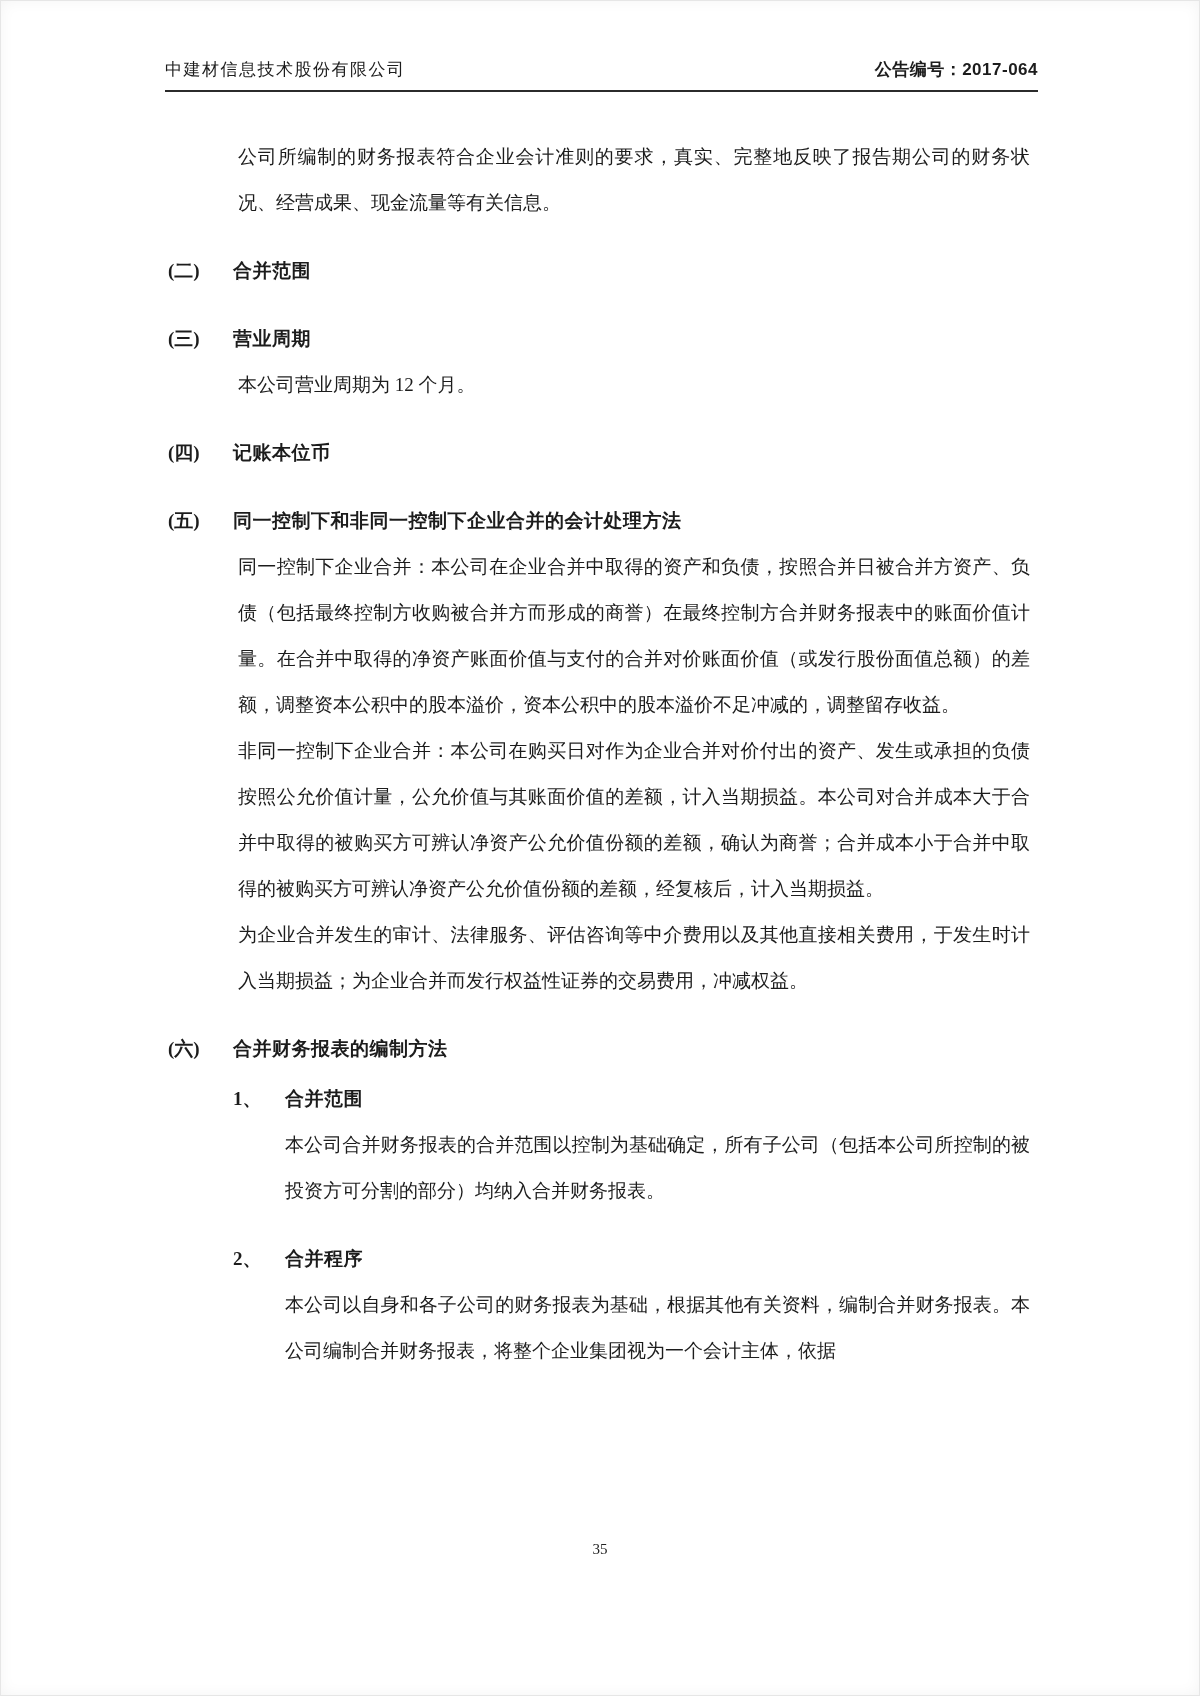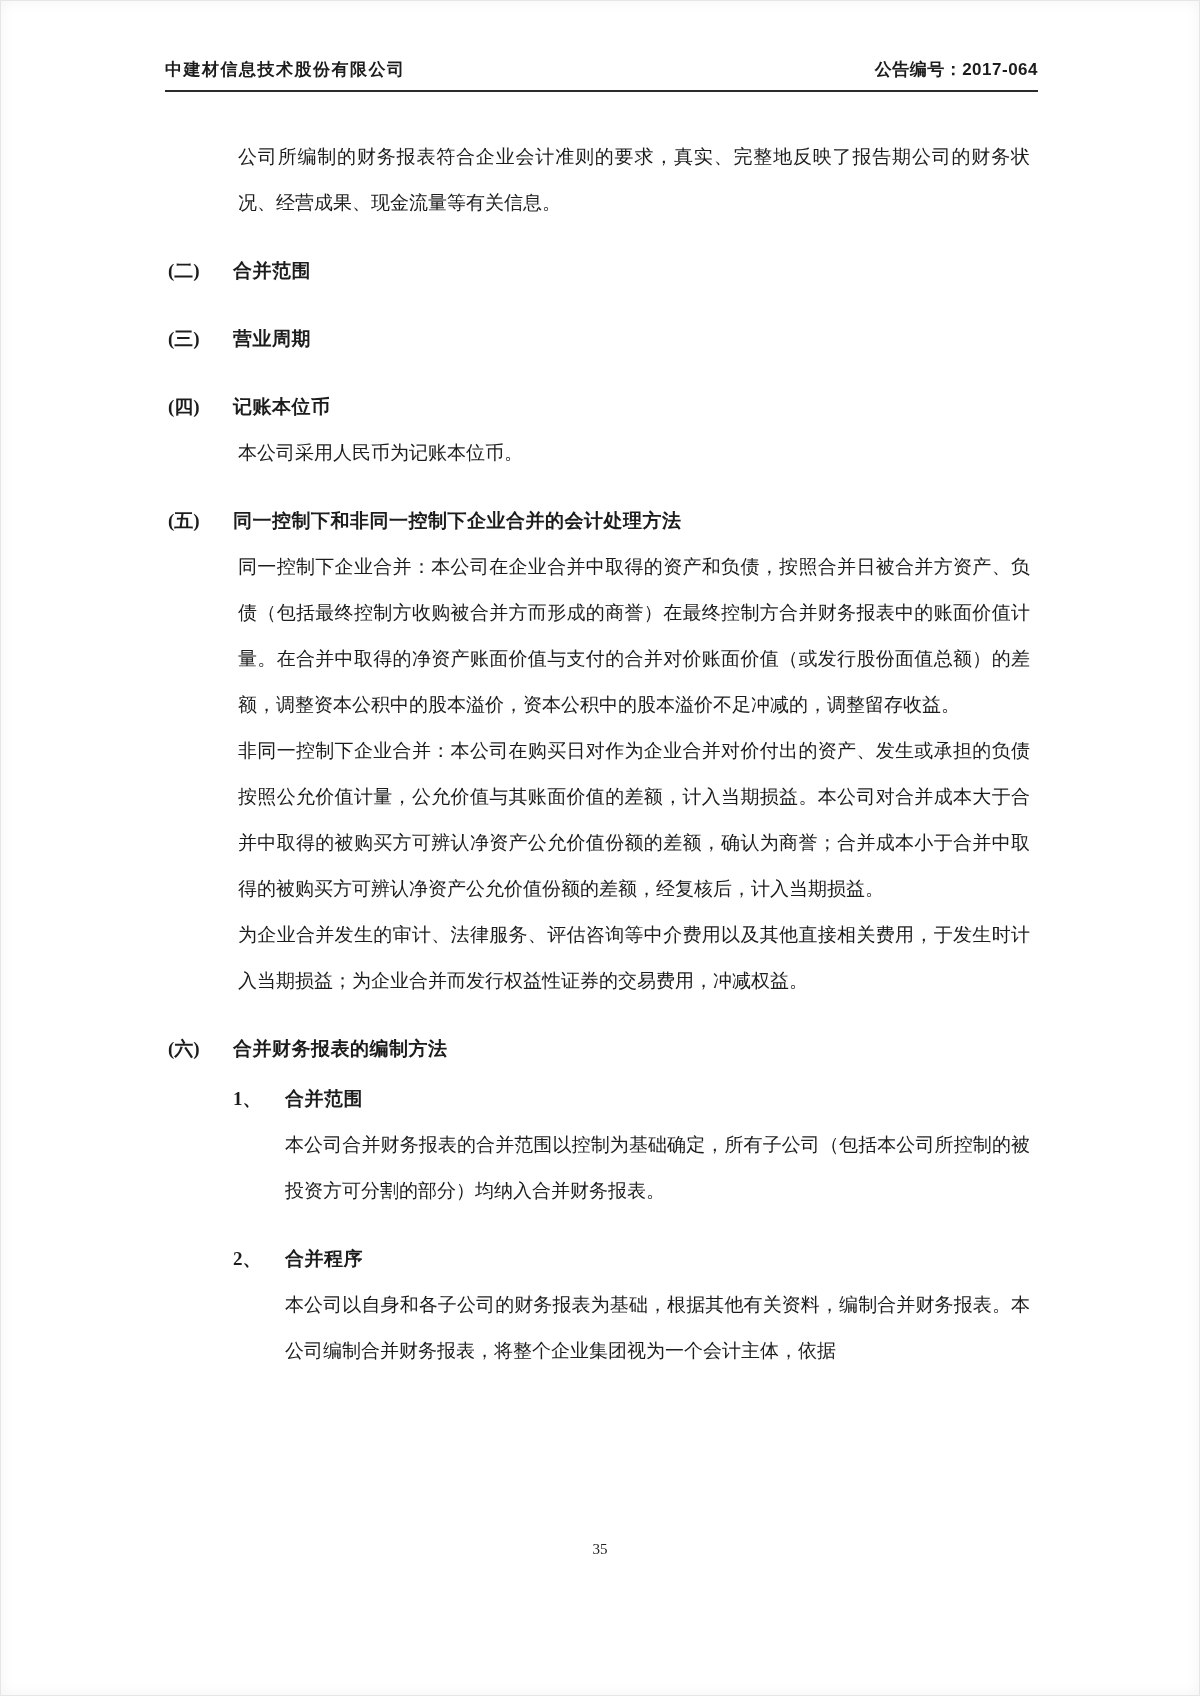--- a/index.html
+++ b/index.html
@@ -18,21 +18,21 @@
     top: 58px;
     left: 165px;
     right: 162px;
     display: flex;
     justify-content: space-between;
     align-items: flex-end;
     border-bottom: 2px solid #2b2b2b;
     padding-bottom: 9px;
     font-size: 17px;
   }
-  .company { letter-spacing: 1.5px; font-weight: bold; }
+  .company { letter-spacing: 1.5px; }
   .notice { letter-spacing: 0.5px; font-weight: bold; }
   .notice-val {
     font-family: "Liberation Sans", "DejaVu Sans", sans-serif;
     font-weight: bold;
   }
   .content {
     position: absolute;
     top: 134px;
     left: 168px;
     right: 170px;
@@ -96,28 +96,28 @@
         <span class="sec-num">(二)</span>
         <span class="sec-title">合并范围</span>
       </div>
     </section>
 
     <section class="sec">
       <div class="sec-head">
         <span class="sec-num">(三)</span>
         <span class="sec-title">营业周期</span>
       </div>
+      <p class="body-para indent1">本公司营业周期为 12 个月。</p>
     </section>
 
     <section class="sec">
       <div class="sec-head">
         <span class="sec-num">(四)</span>
         <span class="sec-title">记账本位币</span>
       </div>
-      <p class="body-para indent1">本公司采用人民币为记账本位币。</p>
     </section>
 
     <section class="sec">
       <div class="sec-head">
         <span class="sec-num">(五)</span>
         <span class="sec-title">同一控制下和非同一控制下企业合并的会计处理方法</span>
       </div>
       <p class="body-para indent1">同一控制下企业合并：本公司在企业合并中取得的资产和负债，按照合并日被合并方资产、负债（包括最终控制方收购被合并方而形成的商誉）在最终控制方合并财务报表中的账面价值计量。在合并中取得的净资产账面价值与支付的合并对价账面价值（或发行股份面值总额）的差额，调整资本公积中的股本溢价，资本公积中的股本溢价不足冲减的，调整留存收益。</p>
       <p class="body-para indent1">非同一控制下企业合并：本公司在购买日对作为企业合并对价付出的资产、发生或承担的负债按照公允价值计量，公允价值与其账面价值的差额，计入当期损益。本公司对合并成本大于合并中取得的被购买方可辨认净资产公允价值份额的差额，确认为商誉；合并成本小于合并中取得的被购买方可辨认净资产公允价值份额的差额，经复核后，计入当期损益。</p>
       <p class="body-para indent1">为企业合并发生的审计、法律服务、评估咨询等中介费用以及其他直接相关费用，于发生时计入当期损益；为企业合并而发行权益性证券的交易费用，冲减权益。</p>

